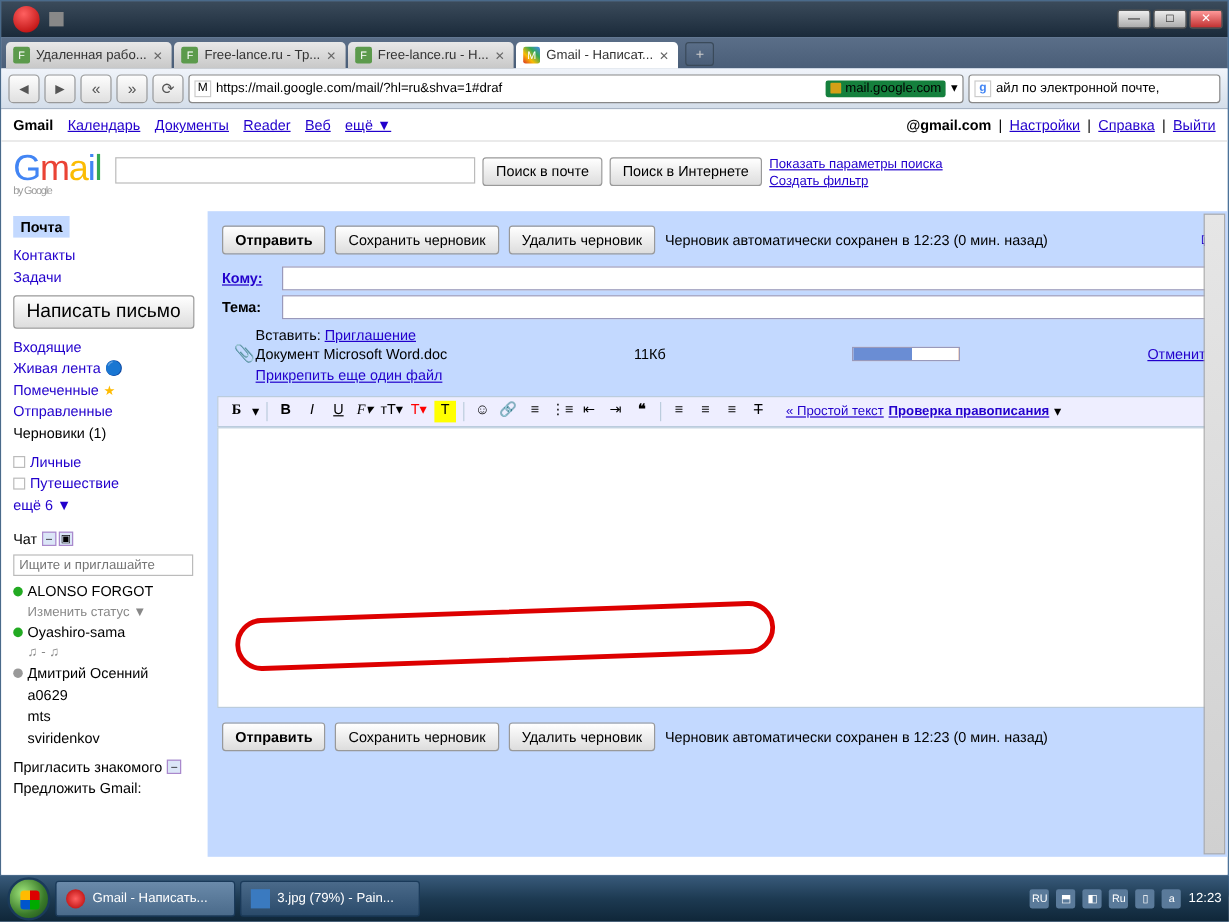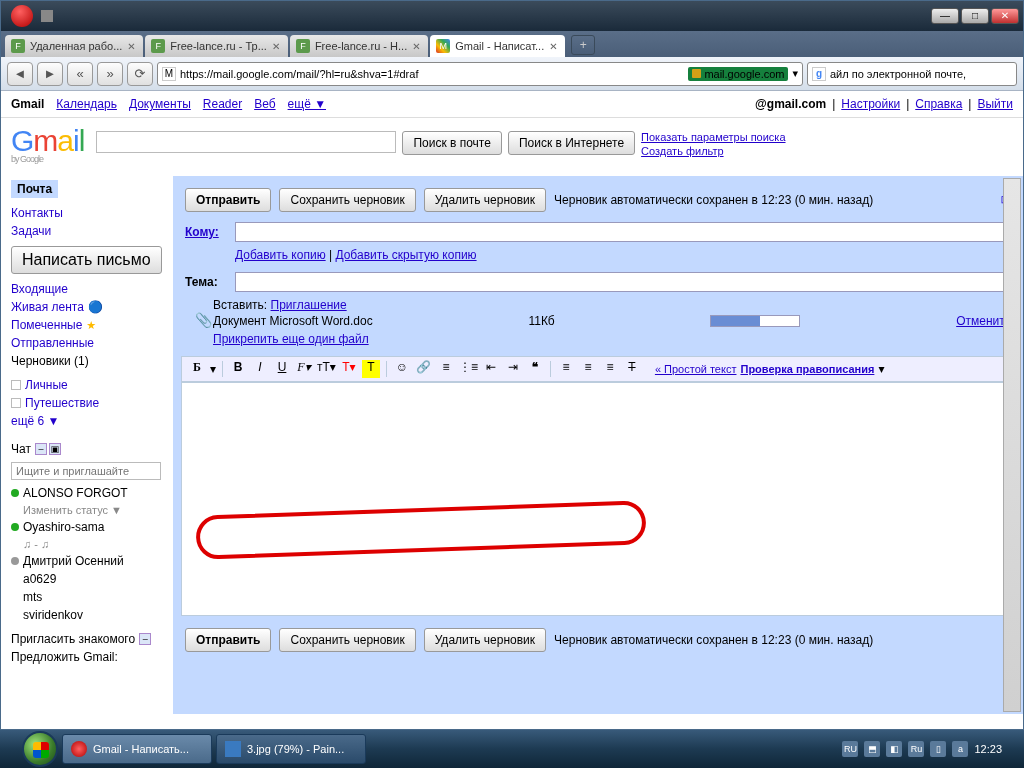--- a/index.html
+++ b/index.html
@@ -88,21 +88,21 @@
 .fmt-toolbar .lnk { color:#2200cc; text-decoration:underline; font-size:11px; }
 .fmt-toolbar .bold{font-weight:bold}
 
 .editor { background:#fff; border:1px solid #bcd; margin: 0 4px 4px; height: 234px; }
 .g-main::after { content:''; position:absolute; right:2px; top:2px; bottom:2px; width:16px; background:linear-gradient(#e6e6e6,#d0d0d0); border:1px solid #aaa; }
 
 .statusbar { height: 22px; background: linear-gradient(#e6edf7,#c3d4ea); border-top:1px solid #a8b4c4; display:flex; align-items:center; padding:0 10px; font-size:11px; position:absolute; bottom:0; left:0; right:0; }
 .statusbar .right { margin-left:auto; display:flex; gap:10px; align-items:center; }
 
 
-.taskbar { height: 38px; background: linear-gradient(to bottom, #385a7a 0%, #1d3a52 50%, #0f2638 100%); display:flex; align-items:center; padding:0 22px; gap:4px; position:absolute; bottom:0; left:0; right:0;margin-top:48px; }
+.taskbar { height: 38px; background: linear-gradient(to bottom, #385a7a 0%, #1d3a52 50%, #0f2638 100%); display:flex; align-items:center; padding:0 6px; gap:4px; position:absolute; bottom:0; left:0; right:0;margin-top:48px; }
 .start { width:36px; height:36px; border-radius:50%; background: radial-gradient(circle at 35% 35%, #9fe57a, #3a7a2a 60%, #1a4a1a); border:2px solid #1a3a5a; position:relative; }
 .start::after { content:''; position:absolute; left:9px; top:9px; width:16px; height:16px; background: conic-gradient(#d00 0 25%, #0a0 0 50%, #05c 0 75%, #fb0 0); border-radius:3px; }
 .task-item { height: 30px; background: linear-gradient(#4a6a8a,#2a4a6a); border:1px solid #1a3a5a; border-radius:3px; display:flex; align-items:center; padding:0 8px; gap:6px; color:#fff; font-size:11px; min-width:150px; }
 .task-item.active { background: linear-gradient(#6a8aaa,#4a6a8a); }
 .tray { margin-left:auto; display:flex; align-items:center; gap:6px; color:#fff; font-size:11px; }
 .tray .ic { width:16px; height:16px; background:#5a7a9a; border-radius:2px; font-size:9px; text-align:center; line-height:16px; }
 </style>
 </head>
 <body>
 
@@ -259,23 +259,20 @@
         <div class="compose-actions">
           <button><b>Отправить</b></button>
           <button>Сохранить черновик</button>
           <button>Удалить черновик</button>
           <span class="status">Черновик автоматически сохранен в 12:23 (0 мин. назад)</span>
           <span class="popout">⧉</span>
         </div>
         <div class="field-row">
           <label class="u">Кому:</label>
           <input type="text" style="">
-        </div>
-        <div class="sub-links">
-          <a>Добавить копию</a> | <a>Добавить скрытую копию</a>
         </div>
         <div class="field-row">
           <label>Тема:</label>
           <input type="text" style="">
         </div>
         <div class="attach-zone">
           <div style="padding-left:28px;font-size:12px"><span>Вставить:</span> <a>Приглашение</a></div>
           <span class="clip">📎</span>
           <div class="attach-row">
             <span>Документ Microsoft Word.doc</span>

